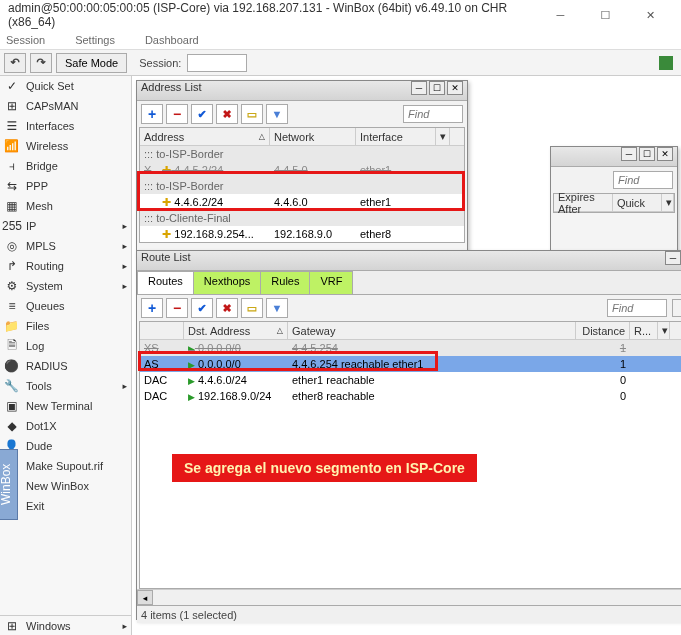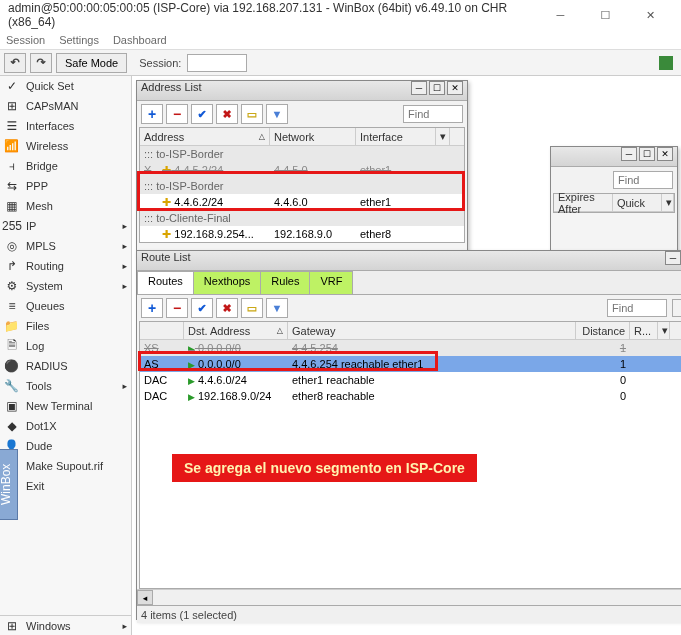--- a/index.html
+++ b/index.html
@@ -1,20 +1,20 @@
 <!DOCTYPE html>
 <html><head>
 <meta charset="utf-8">
 <style>
 *{box-sizing:border-box;margin:0;padding:0;font-family:"Segoe UI",Tahoma,sans-serif;font-size:11px}
 body{width:681px;height:635px;background:#fff;overflow:hidden;position:relative}
 .titlebar{height:30px;display:flex;align-items:center;padding:0 8px;color:#333}
 .titlebar .title{flex:1;font-size:12px}
 .titlebar .wbtn{width:45px;height:30px;display:flex;align-items:center;justify-content:center;color:#555}
-.menubar{height:20px;display:flex;gap:14px;padding:0 6px;color:#6a6a6a;align-items:center;border-bottom:1px solid #ddd}
+.menubar{height:20px;display:flex;gap:30px;padding:0 6px;color:#6a6a6a;align-items:center;border-bottom:1px solid #ddd}
 .menubar span{cursor:default}
 .toolbar{height:26px;display:flex;align-items:center;padding:2px 4px;background:#f4f4f4;border-bottom:1px solid #ccc;gap:4px}
 .tbtn{width:22px;height:20px;border:1px solid #aaa;background:#eee;display:flex;align-items:center;justify-content:center;font-weight:bold;color:#444}
 .safe{height:20px;border:1px solid #aaa;background:#eee;padding:0 8px;display:flex;align-items:center}
 .sessionlbl{margin-left:8px;color:#444}
 .sessionbox{width:60px;height:18px;border:1px solid #aaa;background:#fff;margin-left:2px}
 .sq{width:14px;height:14px;background:#3a8a3a;margin-left:auto;margin-right:4px}
 .main{display:flex;height:559px}
 .sidebar{width:132px;background:#f7f7f7;border-right:1px solid #ccc;display:flex;flex-direction:column}
 .sb-item{height:20px;display:flex;align-items:center;padding:0 4px;gap:6px;color:#333;cursor:default}
@@ -28,21 +28,21 @@
 .win-titlebar .t{flex:1;color:#333}
 .win-titlebar .wc{width:16px;height:14px;border:1px solid #888;background:#eee;margin-left:2px;display:flex;align-items:center;justify-content:center;font-size:9px}
 .win-tb{height:26px;display:flex;align-items:center;padding:2px 4px;gap:3px;background:#f2f2f2}
 .ibtn{width:22px;height:20px;border:1px solid #aaa;background:#fff;display:flex;align-items:center;justify-content:center;font-weight:bold}
 .ibtn.plus{color:#1159d6;font-size:14px}
 .ibtn.minus{color:#c21717;font-size:14px}
 .ibtn.check{color:#1159d6}
 .ibtn.x{color:#c21717}
 .ibtn.fold{color:#caa817}
 .ibtn.funnel{color:#4a7fd6}
-.find{width:60px;height:18px;border:1px solid #aaa;background:#fff;color:#999;padding:0 4px;margin-left:auto}
+.find{width:60px;height:18px;border:1px solid #aaa;background:#fff;color:#999;padding:0 4px;font-style:italic;margin-left:auto}
 .grid{background:#fff;border:1px solid #aaa;margin:0 2px}
 .gh{display:flex;background:#f0f0f0;border-bottom:1px solid #ccc;height:18px}
 .gh div{border-right:1px solid #ccc;padding:1px 4px;color:#333;display:flex;align-items:center}
 .gr{display:flex;height:16px;align-items:center}
 .gr div{padding:0 4px;white-space:nowrap;overflow:hidden}
 .gr.section{background:#e8e8e8;color:#666;font-size:10px}
 .gr.struck{color:#888;text-decoration:line-through;background:#e8e8e8}
 .gr.hl{background:#7aa7e8;color:#000}
 .redbox{position:absolute;border:3px solid #e61717;pointer-events:none}
 .tabs{display:flex;background:#eee;height:24px;border-bottom:1px solid #aaa}
@@ -179,20 +179,25 @@
       <span class="sb-icon">👤</span>
       <span>Dude</span>
 
     </div>
         <div class="sb-item">
       <span class="sb-icon">📄</span>
       <span>Make Supout.rif</span>
 
     </div>
         <div class="sb-item">
+      <span class="sb-icon">◉</span>
+      <span>New WinBox</span>
+
+    </div>
+        <div class="sb-item">
       <span class="sb-icon">⏏</span>
       <span>Exit</span>
 
     </div>
       </div>
     <div class="sb-spacer"></div>
     <div class="sb-item sb-bottom">
       <span class="sb-icon">⊞</span>
       <span>Windows</span>
       <span style="margin-left:auto;font-size:9px">▸</span>

